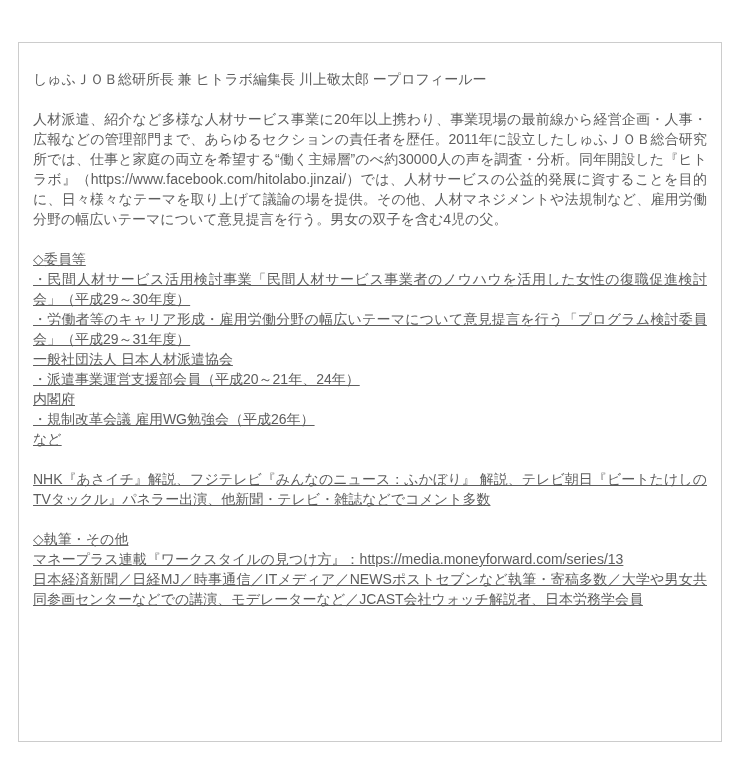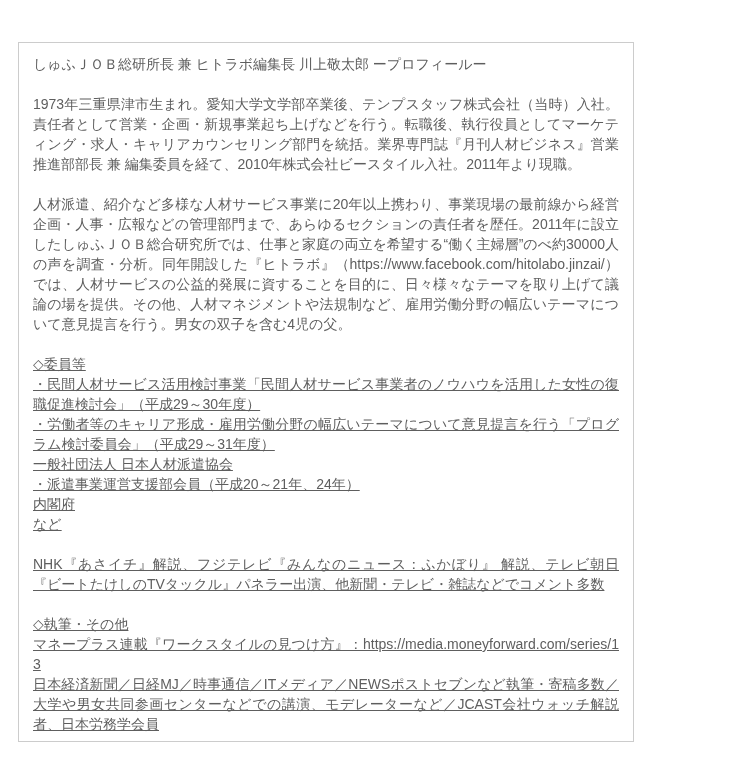--- a/index.html
+++ b/index.html
@@ -14,26 +14,26 @@
     position: relative;
     width: 740px;
     height: 784px;
     background: #ffffff;
     overflow: hidden;
   }
   .panel {
     position: absolute;
     left: 18px;
     top: 42px;
-    width: 616px;
+    width: 704px;
     height: 700px;
     box-sizing: border-box;
     border: 1px solid #cccccc;
     background: #ffffff;
-    padding: 11px 14px 10px 14px;
+    padding: 26px 14px 10px 14px;
     overflow: hidden;
     color: #5e5e5e;
     font-size: 14px;
     line-height: 20px;
   }
   .block {
     margin: 0 0 20px 0;
     text-align: justify;
     word-break: break-all;
   }
@@ -47,31 +47,31 @@
   }
 </style>
 </head>
 <body>
 
 <div class="stage">
   <div class="panel">
 
     <div class="block">しゅふＪＯＢ総研所長 兼 ヒトラボ編集長 川上敬太郎 ープロフィールー</div>
 
-    <div class="block">1973年三重県津市生まれ。愛知大学文学部卒業後、テンプスタッフ株式会社（当時）入社。責任者として営業・企画・新規事業起ち上げなどを行う。転職後、執行役員としてマーケティング・求人・キャリアカウンセリング部門を統括。業界専門誌『月刊人材ビジネス』営業推進部部長 兼 編集委員を経て、2010年株式会社ビースタイル入社。2011年より現職。</div>
 
     <div class="block">人材派遣、紹介など多様な人材サービス事業に20年以上携わり、事業現場の最前線から経営企画・人事・広報などの管理部門まで、あらゆるセクションの責任者を歴任。2011年に設立したしゅふＪＯＢ総合研究所では、仕事と家庭の両立を希望する“働く主婦層”のべ約30000人の声を調査・分析。同年開設した『ヒトラボ』（https://www.facebook.com/hitolabo.jinzai/）では、人材サービスの公益的発展に資することを目的に、日々様々なテーマを取り上げて議論の場を提供。その他、人材マネジメントや法規制など、雇用労働分野の幅広いテーマについて意見提言を行う。男女の双子を含む4児の父。</div>
 
     <div class="block">
       <div class="line">◇委員等</div>
       <div class="line">・民間人材サービス活用検討事業「民間人材サービス事業者のノウハウを活用した女性の復職促進検討会」（平成29～30年度）</div>
       <div class="line">・労働者等のキャリア形成・雇用労働分野の幅広いテーマについて意見提言を行う「プログラム検討委員会」（平成29～31年度）</div>
       <div class="line">一般社団法人 日本人材派遣協会</div>
       <div class="line">・派遣事業運営支援部会員（平成20～21年、24年）</div>
       <div class="line">内閣府</div>
+      <div class="line">・規制改革会議 雇用WG勉強会（平成26年）</div>
       <div class="line">など</div>
     </div>
 
     <div class="block">
       <div class="line">NHK『あさイチ』解説、フジテレビ『みんなのニュース：ふかぼり』 解説、テレビ朝日『ビートたけしのTVタックル』パネラー出演、他新聞・テレビ・雑誌などでコメント多数</div>
     </div>
 
     <div class="block">
       <div class="line">◇執筆・その他</div>
       <div class="line">マネープラス連載『ワークスタイルの見つけ方』：https://media.moneyforward.com/series/13</div>

